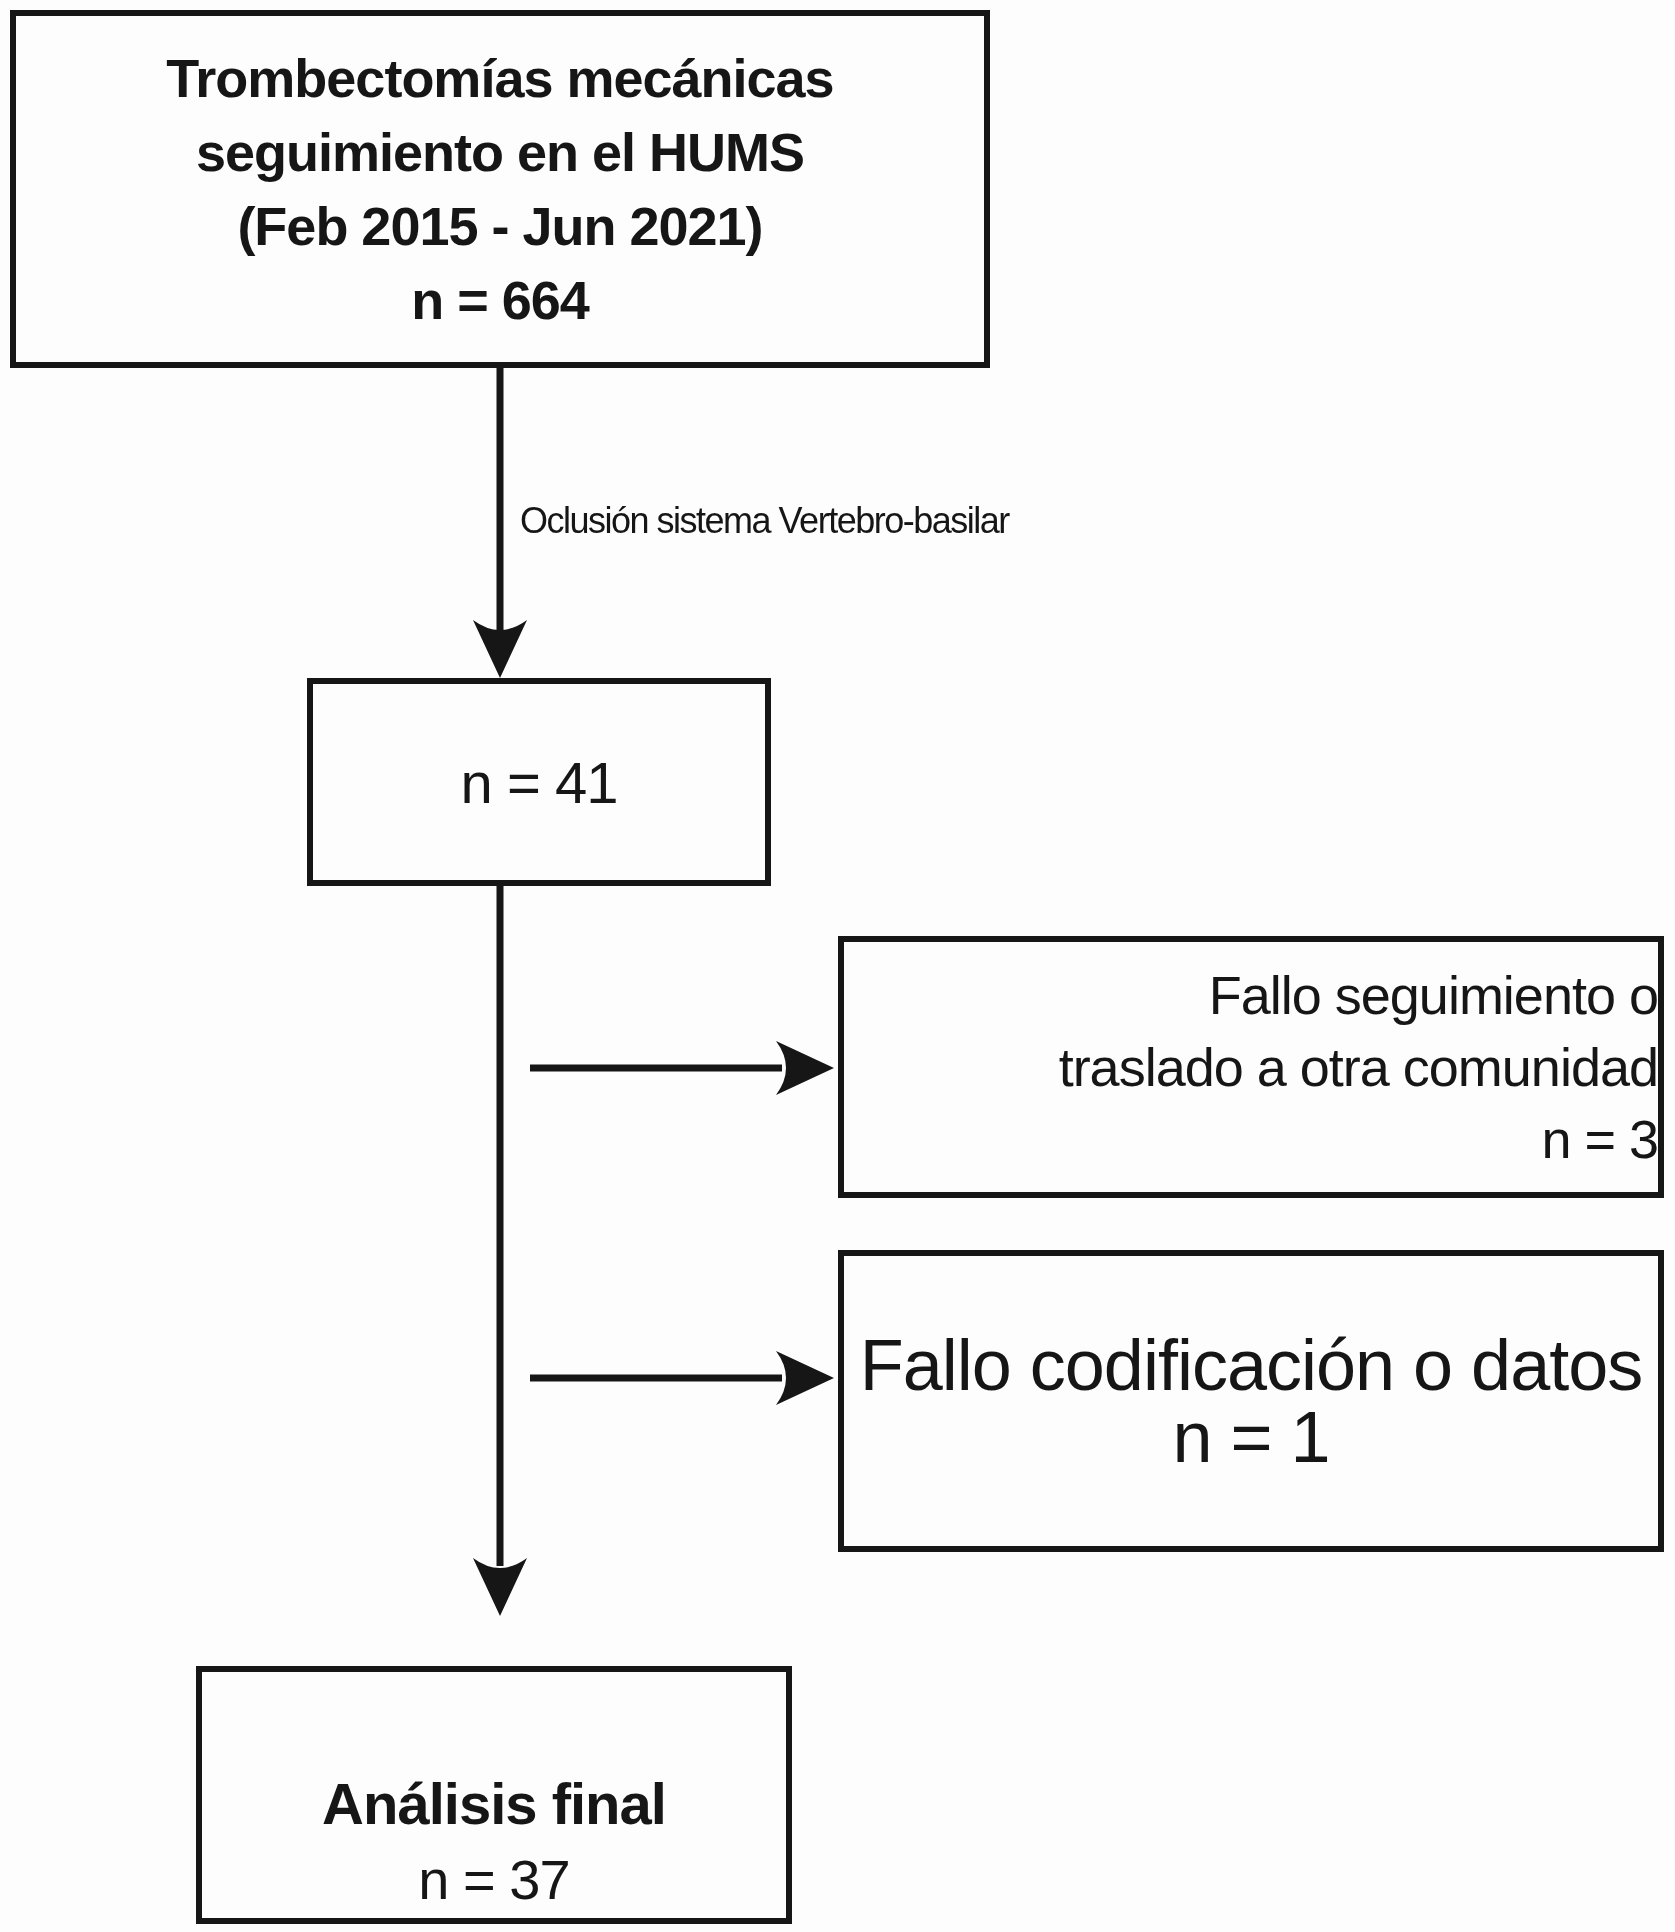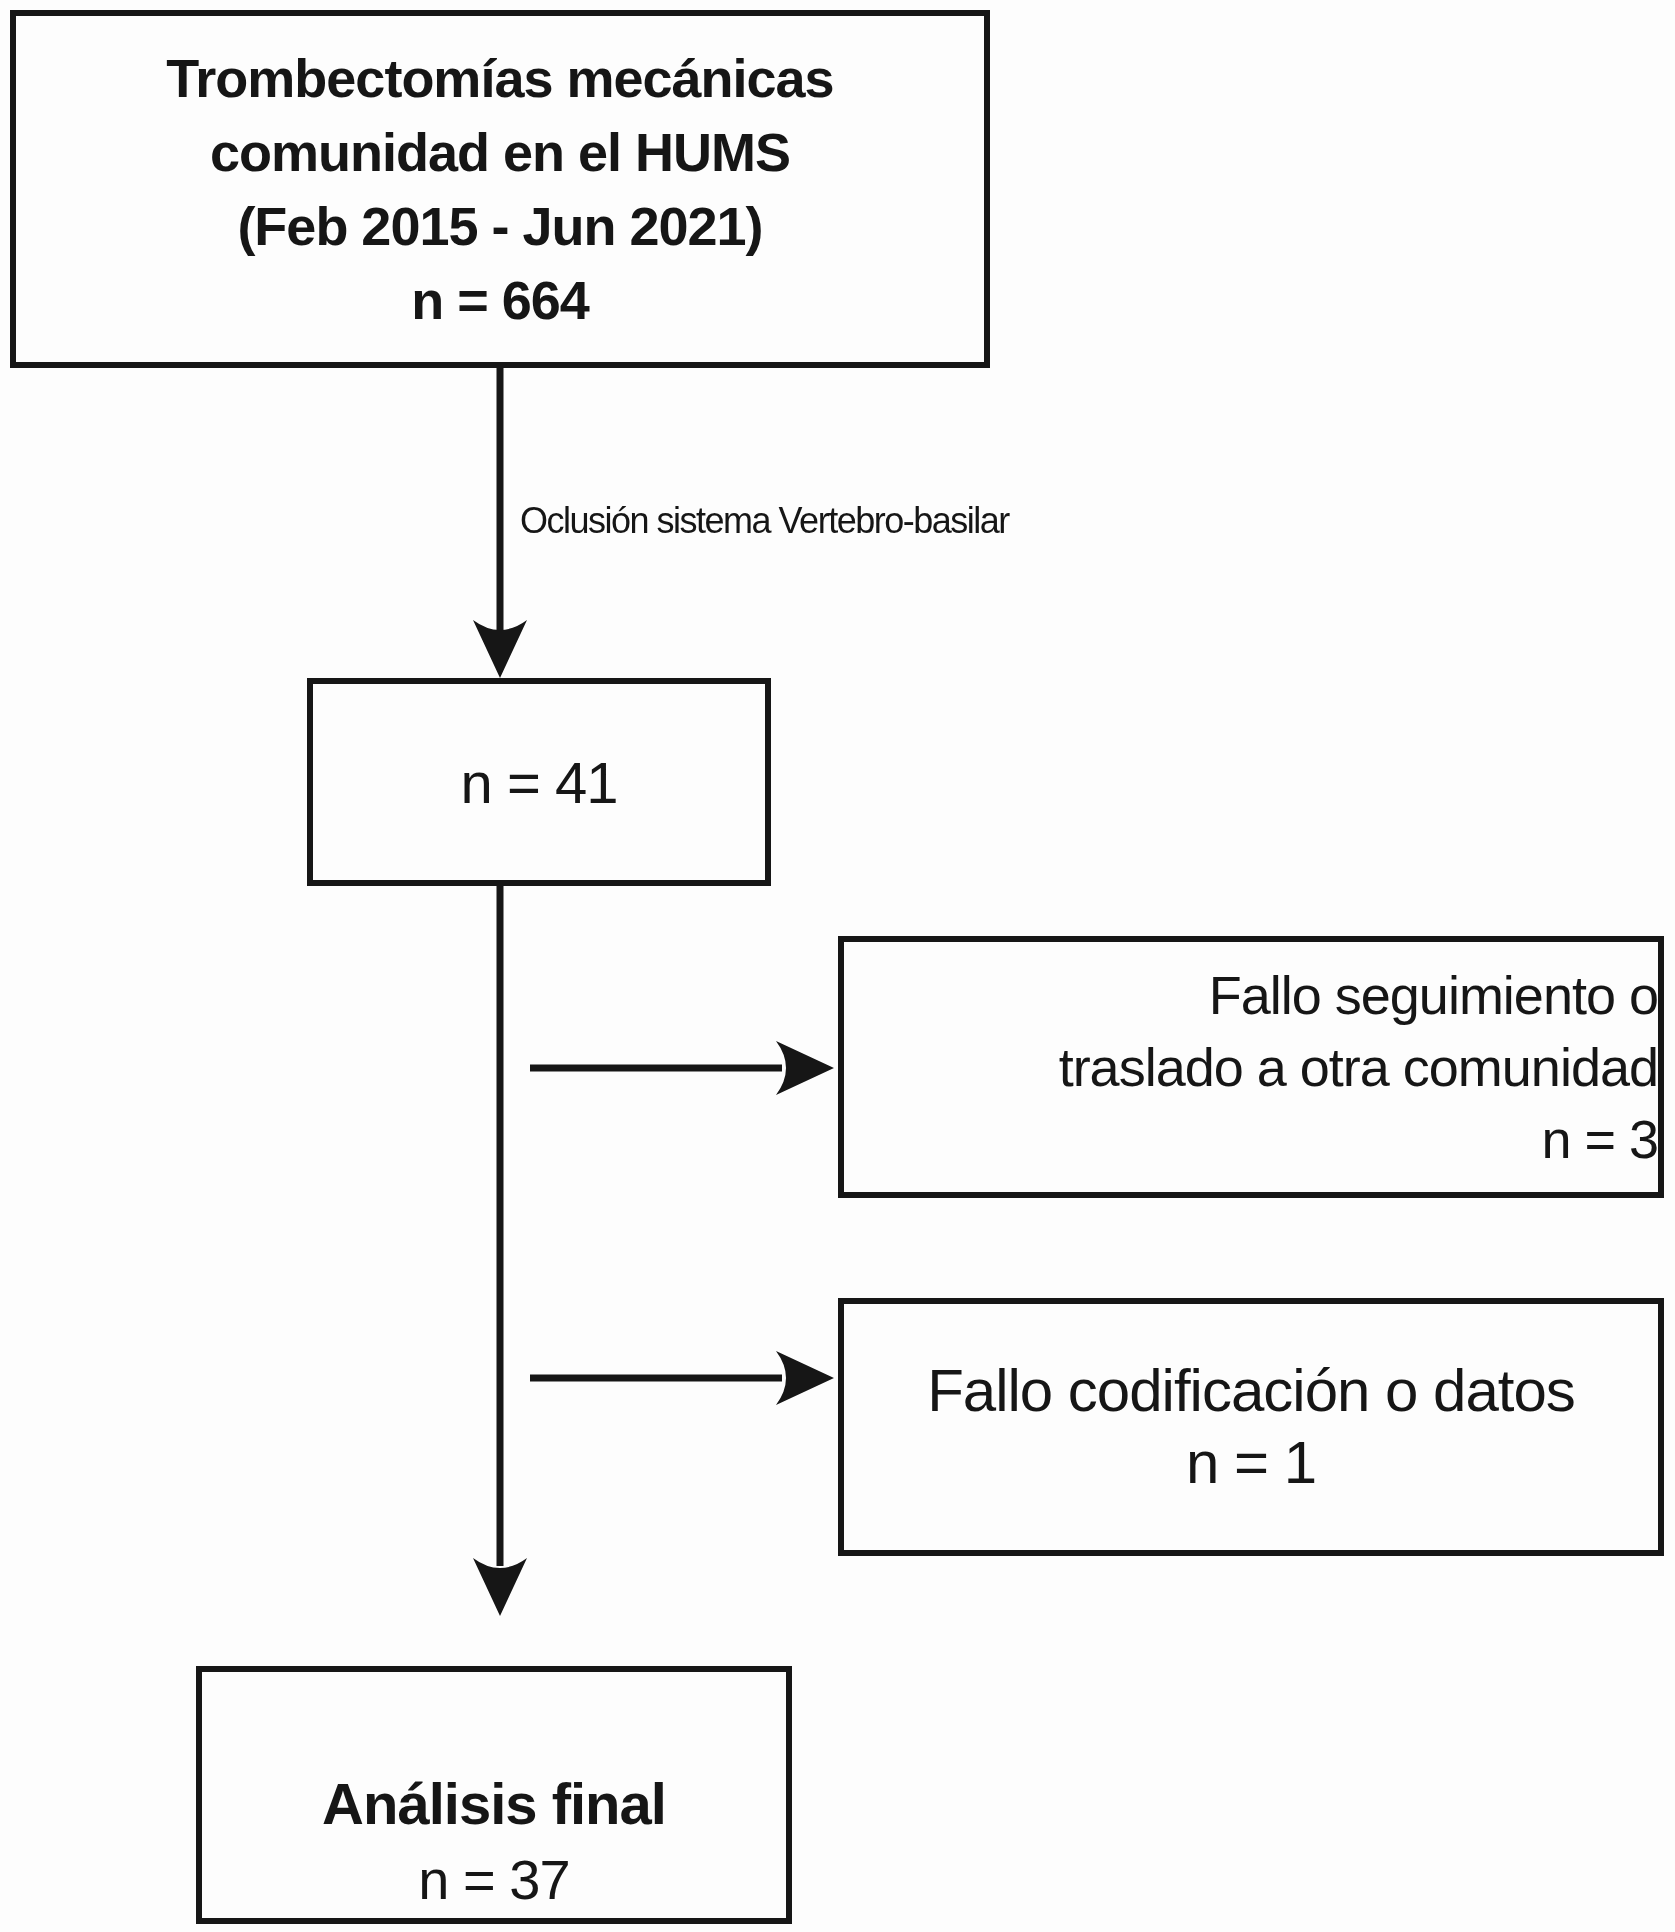--- a/index.html
+++ b/index.html
@@ -62,25 +62,24 @@
     height: 262px;
     font-size: 54px;
     line-height: 72px;
     letter-spacing: -1px;
     align-items: flex-end;
   }
   .excl-box-2 {
     left: 838px;
     top: 1250px;
     width: 826px;
-    height: 258px;
-    font-size: 60px;
+    height: 302px;
+    font-size: 72px;
     line-height: 72px;
     letter-spacing: -1px;
-    margin-top: 48px;
   }
   .final-box {
     left: 196px;
     top: 1666px;
     width: 596px;
     height: 258px;
     font-size: 56px;
     line-height: 76px;
     letter-spacing: -1px;
     justify-content: flex-end;
@@ -116,21 +115,21 @@
     <g fill="#161616" stroke="none">
       <path d="M500 678 L473 620 Q500 640 527 620 Z"></path>
       <path d="M500 1616 L473 1558 Q500 1578 527 1558 Z"></path>
       <path d="M834 1068 L776 1041 Q796 1068 776 1095 Z"></path>
       <path d="M834 1378 L776 1351 Q796 1378 776 1405 Z"></path>
     </g>
   </svg>
 
   <div class="box source-box">
     <div class="line">Trombectomías mecánicas</div>
-    <div class="line">comunidad en el HUMS</div>
+    <div class="line">seguimiento en el HUMS</div>
     <div class="line">(Feb 2015 - Jun 2021)</div>
     <div class="line">n = 664</div>
   </div>
 
   <div class="branch-label">Oclusión sistema Vertebro-basilar</div>
 
   <div class="box n41-box">
     <div class="line">n = 41</div>
   </div>
 

